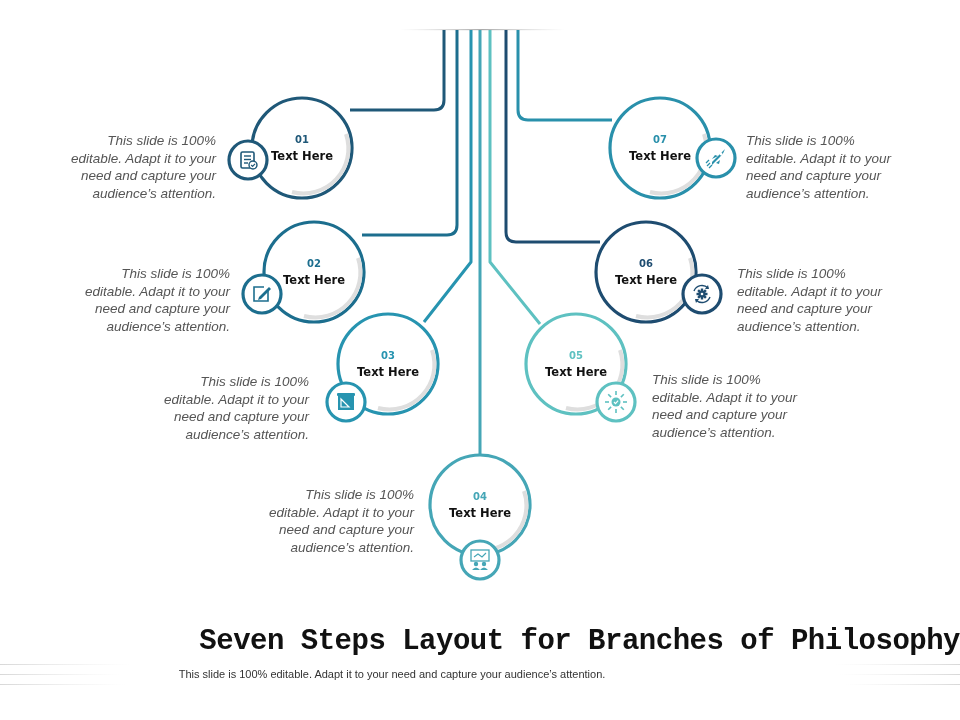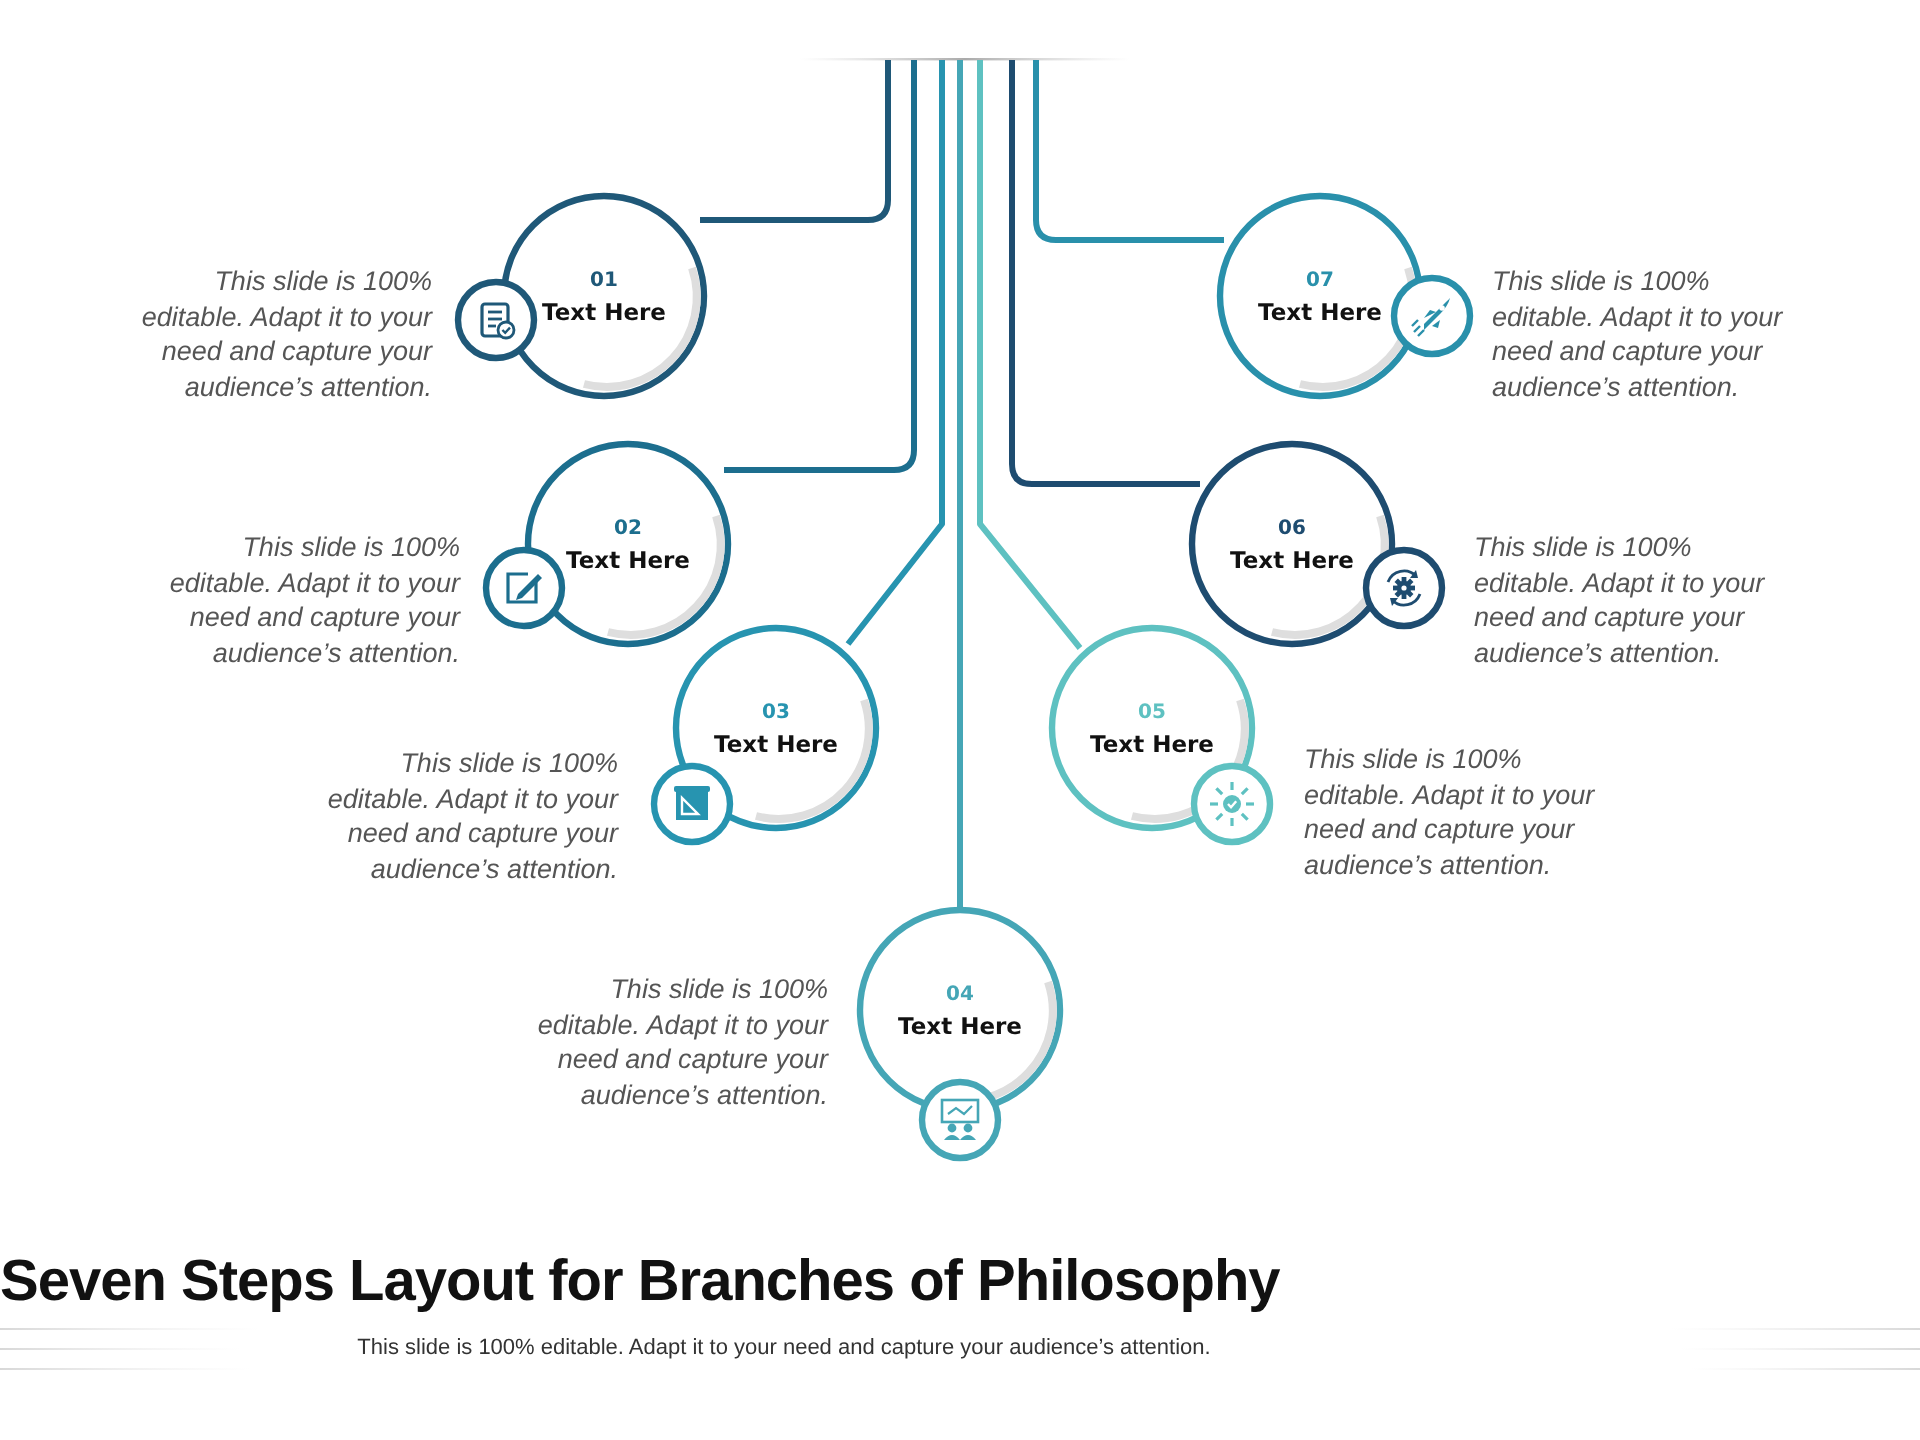--- a/index.html
+++ b/index.html
@@ -1,21 +1,21 @@
 <!DOCTYPE html>
 <html><head>
 <meta charset="utf-8">
 <style>
   html, body { margin:0; padding:0; background:#ffffff; }
   body { width:960px; height:720px; position:relative; overflow:hidden; font-family:"Liberation Sans", sans-serif; }
   #diagram { position:absolute; left:0; top:0; width:960px; height:720px; }
   .desc { position:absolute; width:170px; font-size:13.5px; line-height:17.5px; color:#555555; font-family:"Liberation Sans", sans-serif;font-style:italic; }
   .desc.left { text-align:right; }
   .desc.right { text-align:left; }
-  .title { position:absolute; left:0; width:960px; top:625px; text-align:left; font-size:29px; font-weight:bold; color:#111111; font-family:Liberation Sans, sans-serif; letter-spacing:-0.5px; }
+  .title { position:absolute; left:0; width:960px; top:625px; text-align:right; font-size:29px; font-weight:bold; color:#111111; font-family:Liberation Mono, monospace; letter-spacing:-0.5px; }
   .subtitle { position:absolute; left:0; width:784px; top:668px; text-align:center; font-size:11px; color:#333333; font-family:"Liberation Sans", sans-serif; }
   .step-num { font-family:"DejaVu Sans", sans-serif; font-size:10px; font-weight:bold; }
   .step-label { font-family:"DejaVu Sans", sans-serif; font-size:11.5px; font-weight:bold; fill:#111111; }
 </style>
 </head>
 <body>
 
 <svg id="diagram" viewBox="0 0 960 720" xmlns="http://www.w3.org/2000/svg">
   <defs>
     <linearGradient id="topfade" x1="0" x2="1" y1="0" y2="0">

